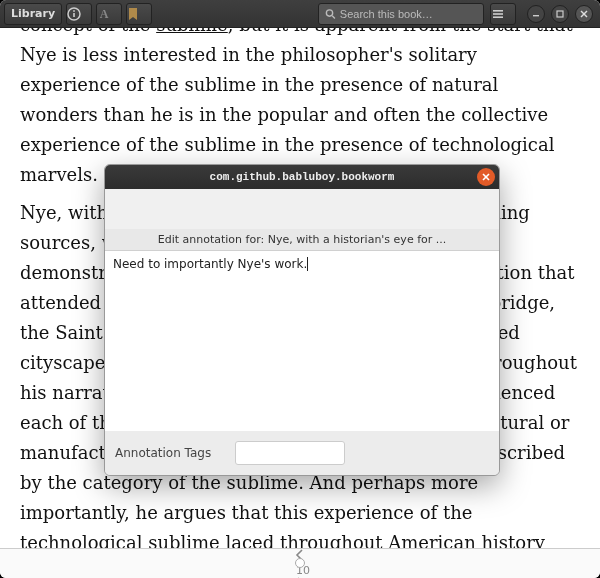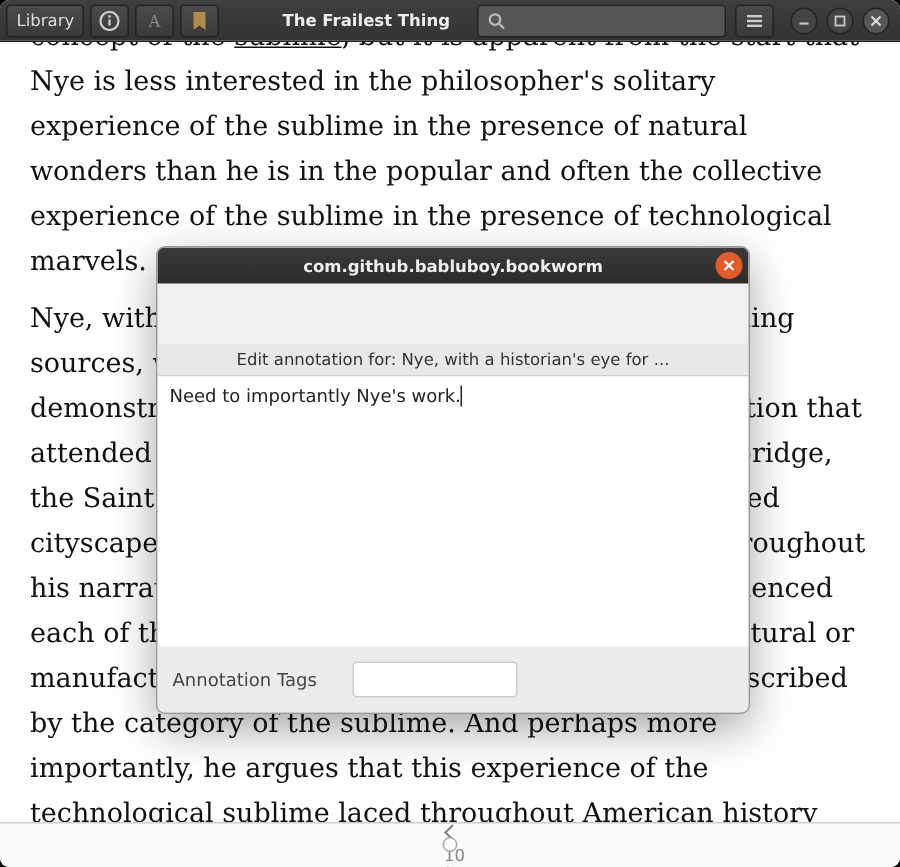--- a/index.html
+++ b/index.html
@@ -1,21 +1,21 @@
 <!DOCTYPE html>
 <html><head>
 <meta charset="utf-8">
 <style>
   * { box-sizing: border-box; margin: 0; padding: 0; }
   html, body { width: 600px; height: 578px; overflow: hidden; font-family: "DejaVu Sans", "Liberation Sans", sans-serif; background: #000; }
   .window { width: 600px; height: 578px; background: #fff; position: relative; border-radius: 6px; overflow: hidden; }
 
   
   .headerbar { height: 28px; background: linear-gradient(#3f3f3f,#333); display: flex; align-items: center; color: #ddd; font-size: 11px; border-bottom: 1px solid #222; }
-  .hb-btn { height: 22px; display: flex; align-items: center; justify-content: center; background: linear-gradient(#4a4a4a,#3a3a3a); border: 1px solid #222; border-radius: 3px; margin: 0 2px; padding: 0 6px; color: #ddd; cursor: pointer; }
+  .hb-btn { height: 22px; display: flex; align-items: center; background: linear-gradient(#4a4a4a,#3a3a3a); border: 1px solid #222; border-radius: 3px; margin: 0 2px; padding: 0 6px; color: #ddd; cursor: pointer; font-weight: bold; }
   .hb-btn svg { display: block; }
   .hb-title { flex: 0 0 auto; text-align: center; font-weight: bold; color: #eee; padding: 0 4px; }
   .hb-search { flex: 0 0 auto; display: flex; align-items: center; background: #555; border: 1px solid #222; border-radius: 3px; height: 22px; padding: 0 6px; width: 166px; margin: 0 4px; }
   .hb-search input { background: transparent; border: none; outline: none; color: #eee; font-size: 11px; width: 100%; margin-left: 4px; }
   .hb-search input::placeholder { color: #bbb; }
   .hb-spacer { flex: 1; }
   .win-btn { width: 18px; height: 18px; border-radius: 50%; background: #444; border: 1px solid #222; display: flex; align-items: center; justify-content: center; margin: 0 3px; cursor: pointer; }
   .win-btn svg { display:block; }
   .win-btn.close { background: #555; }
 
@@ -28,21 +28,21 @@
   .bottombar { position: absolute; bottom: 0; left: 0; right: 0; height: 30px; border-top: 1px solid #ccc; background: #fafafa; display: flex; align-items: center; padding: 0 6px; font-size: 11px; color: #888; flex-direction: column; }
   .nav-arrow { width: 18px; height: 18px; display: flex; align-items: center; justify-content: center; cursor: pointer; color: #888; }
   .progress-wrap { flex: 1; margin: 0 8px; display: flex; align-items: center; }
   .progress-track { flex: 1; height: 3px; background: #ddd; border-radius: 2px; position: relative; }
   .progress-fill { position: absolute; left: 0; top: 0; bottom: 0; width: 8%; background: #3daee9; border-radius: 2px; }
   .progress-thumb { position: absolute; left: 8%; top: 50%; width: 10px; height: 10px; background: #fff; border: 1px solid #aaa; border-radius: 50%; transform: translate(-50%,-50%); }
   .page-num { width: 24px; text-align: right; margin-right: 4px; }
 
   
   .dialog { position: absolute; left: 104px; top: 164px; width: 396px; background: #f0f0f0; border-radius: 6px; box-shadow: 0 10px 30px rgba(0,0,0,0.35); overflow: hidden; border: 1px solid #999; }
-  .dlg-title { height: 24px; background: linear-gradient(#3a3a3a,#2c2c2c); color: #eee; font-size: 11px; font-weight: bold; display: flex; align-items: center; justify-content: center; position: relative; }
+  .dlg-title { height: 24px; background: linear-gradient(#3a3a3a,#2c2c2c); color: #eee; font-size: 11px; font-weight: bold; display: flex; align-items: center; justify-content: center; position: relative; font-family: Liberation Mono, monospace; }
   .dlg-close { position: absolute; right: 4px; top: 3px; width: 18px; height: 18px; border-radius: 50%; background: #e25b28; display: flex; align-items: center; justify-content: center; cursor: pointer; }
   .dlg-sub { height: 22px; background: #e8e8e8; border-bottom: 1px solid #d0d0d0; font-size: 11px; color: #333; display: flex; align-items: center; justify-content: center; margin-top: 40px; }
   .dlg-body { background: #fff; height: 180px; padding: 6px 8px; font-size: 12px; color: #222; }
   .dlg-body .cursor { border-right: 1px solid #222; padding-right: 0px; }
   .dlg-tags { height: 44px; background: #ececec; display: flex; align-items: center; padding: 0 10px; gap: 24px; font-size: 12px; color: #444; }
   .dlg-tags input { height: 24px; width: 110px; border: 1px solid #ccc; border-radius: 3px; background: #fff; padding: 0 6px; font-size: 12px; }
 </style>
 </head>
 <body>
 
@@ -63,27 +63,27 @@
       <svg width="14" height="14" viewBox="0 0 14 14">
           <text x="7" y="11" text-anchor="middle" font-family="serif" font-size="12" fill="#888">A</text>
         </svg>
     </div>
     <div class="hb-btn" style="width:26px;padding:0;">
       <svg width="12" height="14" viewBox="0 0 12 14">
           <path d="M2 1 h8 v12 l-4 -3 l-4 3 z" fill="#b08a4a"></path>
         </svg>
     </div>
     <div class="hb-spacer"></div>
-    <div class="hb-title">The Frailest Thing</div>
     <div class="hb-spacer" style="flex:0 0 10px"></div>
     <div class="hb-search">
       <svg width="12" height="12" viewBox="0 0 12 12">
           <circle cx="5" cy="5" r="3.5" fill="none" stroke="#bbb" stroke-width="1.5"></circle>
           <line x1="8" y1="8" x2="11" y2="11" stroke="#bbb" stroke-width="1.5"></line>
         </svg>
+      <input placeholder="Search this book…" style="">
     </div>
     <div class="hb-btn" style="width:26px;padding:0;">
       <svg width="14" height="14" viewBox="0 0 14 14">
           <rect x="2" y="3" width="10" height="1.6" fill="#ccc"></rect>
           <rect x="2" y="6.2" width="10" height="1.6" fill="#ccc"></rect>
           <rect x="2" y="9.4" width="10" height="1.6" fill="#ccc"></rect>
         </svg>
     </div>
     <div style="width:6px"></div>
     <div class="win-btn">

